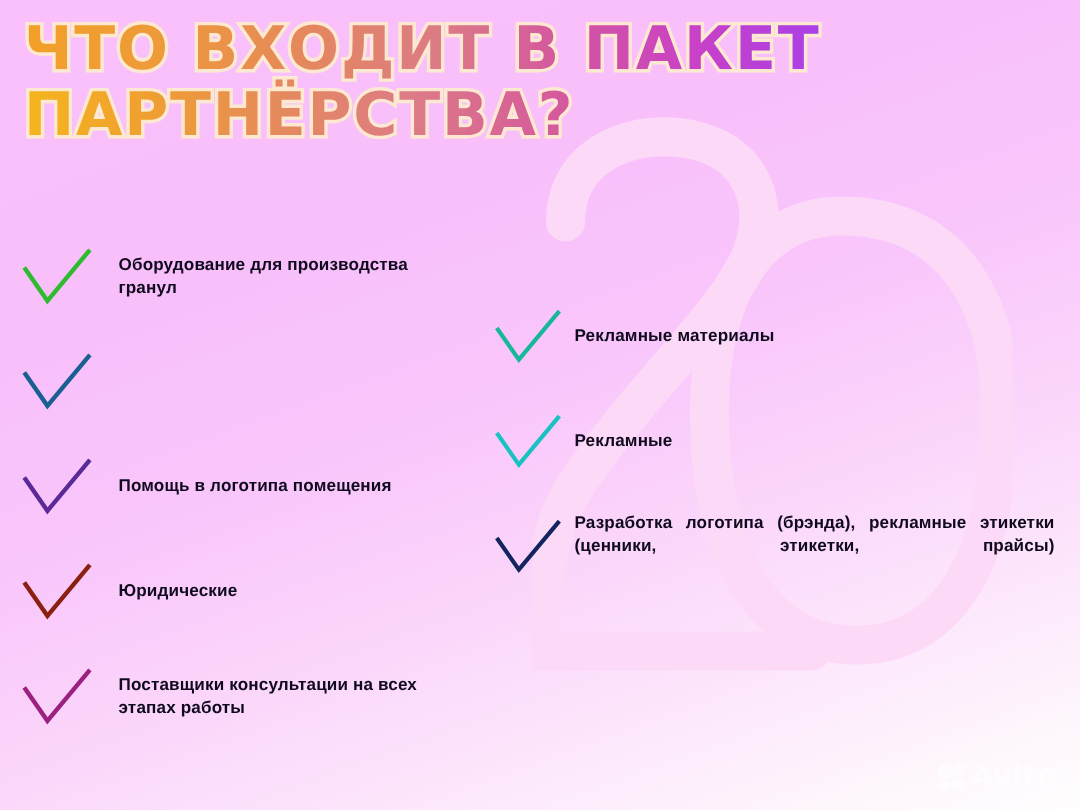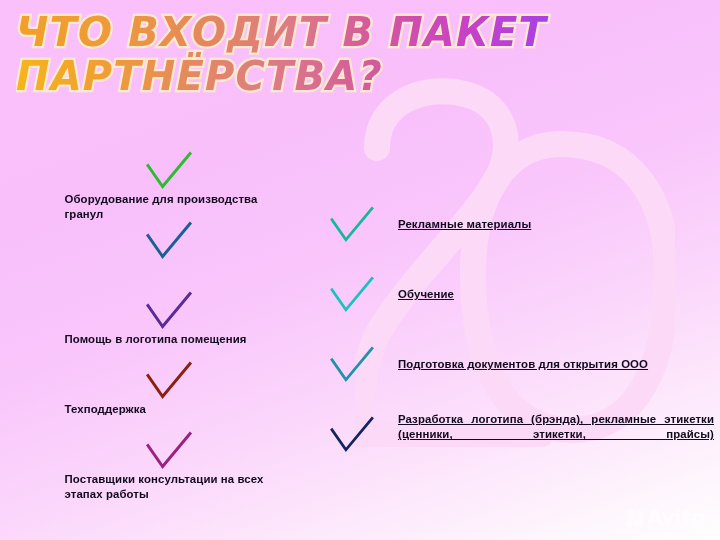--- a/index.html
+++ b/index.html
@@ -31,55 +31,54 @@
     width:320px; height:430px;
     pointer-events:none;
     opacity:1;
   }
 
   
   #title-block {
     position:absolute;
     left:16px; top:8px;
     width:620px;
-    font-style:italic;
   }
   .title-svg-wrap { display:block; }
 
   
   .column { position:absolute; }
   #left-column  { left:14px;  top:150px; width:310px; }
   #right-column { left:329px; top:190px; width:385px; }
 
   .feature-row {
     position:relative;
     display:flex;
     align-items:center;
     width:100%;
   }
-  #left-column  .feature-row { height:70px;flex-direction:column; }
+  #left-column  .feature-row { height:70px; }
   #right-column .feature-row { height:70px; }
 
   .check-icon {
     flex:0 0 auto;
     width:48px; height:42px;
     margin-right:0px;
   }
   #left-column  .check-icon { width:48px; height:42px; }
   #right-column .check-icon { width:46px; height:40px; }
 
   .feature-label {
     font-size:11.4px;
     font-weight:bold;
     color:#100a1e;
     line-height:1.32;
     letter-spacing:0.1px;
   }
   #left-column .feature-label  { margin-left:17px; width:226px; }
-  #right-column .feature-label { margin-left:23px; width:320px;text-decoration:underline; }
+  #right-column .feature-label { margin-left:8px; width:320px; }
 
   .justify { text-align:justify; text-justify:inter-word; }
   .justify::after { content:""; display:inline-block; width:100%; }
 
   
   #avito-watermark {
     position:absolute;
     right:11px; bottom:10px;
     display:flex;
     align-items:center;
@@ -147,48 +146,42 @@
       <div class="feature-row">
         <svg class="check-icon" viewBox="0 0 52 46" fill="none">
           <path d="M3 17 L19 40 L49 4" stroke="#5a2a96" stroke-width="3.2" stroke-linecap="square" stroke-linejoin="miter" fill="none"></path>
         </svg>
         <div class="feature-label">Помощь в логотипа помещения</div>
       </div>
       <div class="feature-row">
         <svg class="check-icon" viewBox="0 0 52 46" fill="none">
           <path d="M3 17 L19 40 L49 4" stroke="#8a2010" stroke-width="3.2" stroke-linecap="square" stroke-linejoin="miter" fill="none"></path>
         </svg>
-        <div class="feature-label">Техподдержка</div>
+        <div class="feature-label">Юридические</div>
       </div>
       <div class="feature-row">
         <svg class="check-icon" viewBox="0 0 52 46" fill="none">
           <path d="M3 17 L19 40 L49 4" stroke="#9c2080" stroke-width="3.2" stroke-linecap="square" stroke-linejoin="miter" fill="none"></path>
         </svg>
         <div class="feature-label">Поставщики   консультации на всех этапах работы</div>
       </div>
     </div>
 
   <div id="right-column" class="column">
       <div class="feature-row">
         <svg class="check-icon" viewBox="0 0 52 46" fill="none">
           <path d="M3 17 L19 40 L49 4" stroke="#17b79a" stroke-width="3.2" stroke-linecap="square" stroke-linejoin="miter" fill="none"></path>
         </svg>
         <div class="feature-label">Рекламные материалы</div>
       </div>
       <div class="feature-row">
         <svg class="check-icon" viewBox="0 0 52 46" fill="none">
           <path d="M3 17 L19 40 L49 4" stroke="#18c2c2" stroke-width="3.2" stroke-linecap="square" stroke-linejoin="miter" fill="none"></path>
         </svg>
-        <div class="feature-label">Обучение</div>
-      </div>
-      <div class="feature-row">
-        <svg class="check-icon" viewBox="0 0 52 46" fill="none">
-          <path d="M3 17 L19 40 L49 4" stroke="#2090ae" stroke-width="3.2" stroke-linecap="square" stroke-linejoin="miter" fill="none"></path>
-        </svg>
-        <div class="feature-label">Подготовка документов для открытия ООО</div>
+        <div class="feature-label">Рекламные</div>
       </div>
       <div class="feature-row">
         <svg class="check-icon" viewBox="0 0 52 46" fill="none">
           <path d="M3 17 L19 40 L49 4" stroke="#13245e" stroke-width="3.2" stroke-linecap="square" stroke-linejoin="miter" fill="none"></path>
         </svg>
         <div class="feature-label justify">Разработка логотипа (брэнда), рекламные этикетки (ценники, этикетки, прайсы)</div>
       </div>
     </div>
 
   <div id="avito-watermark">

